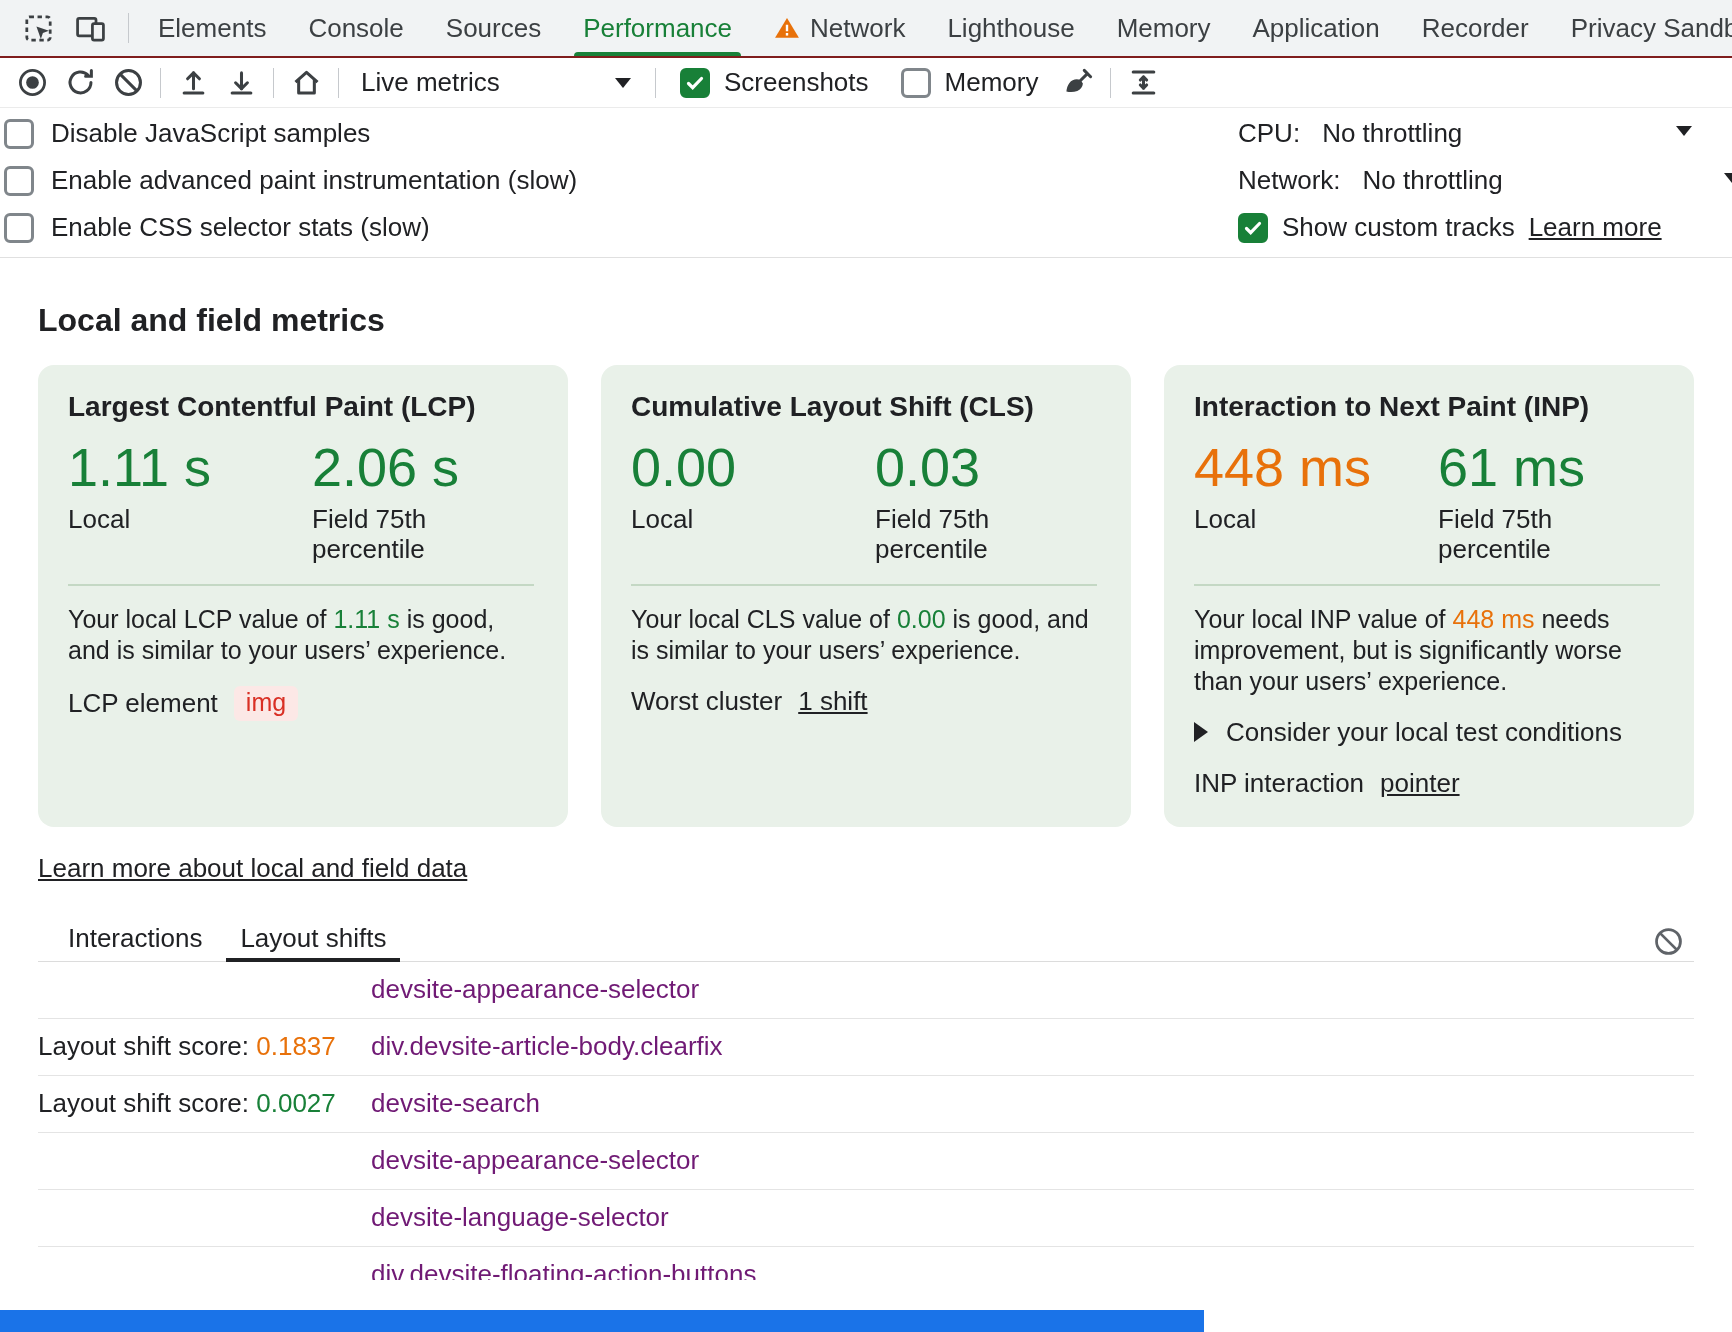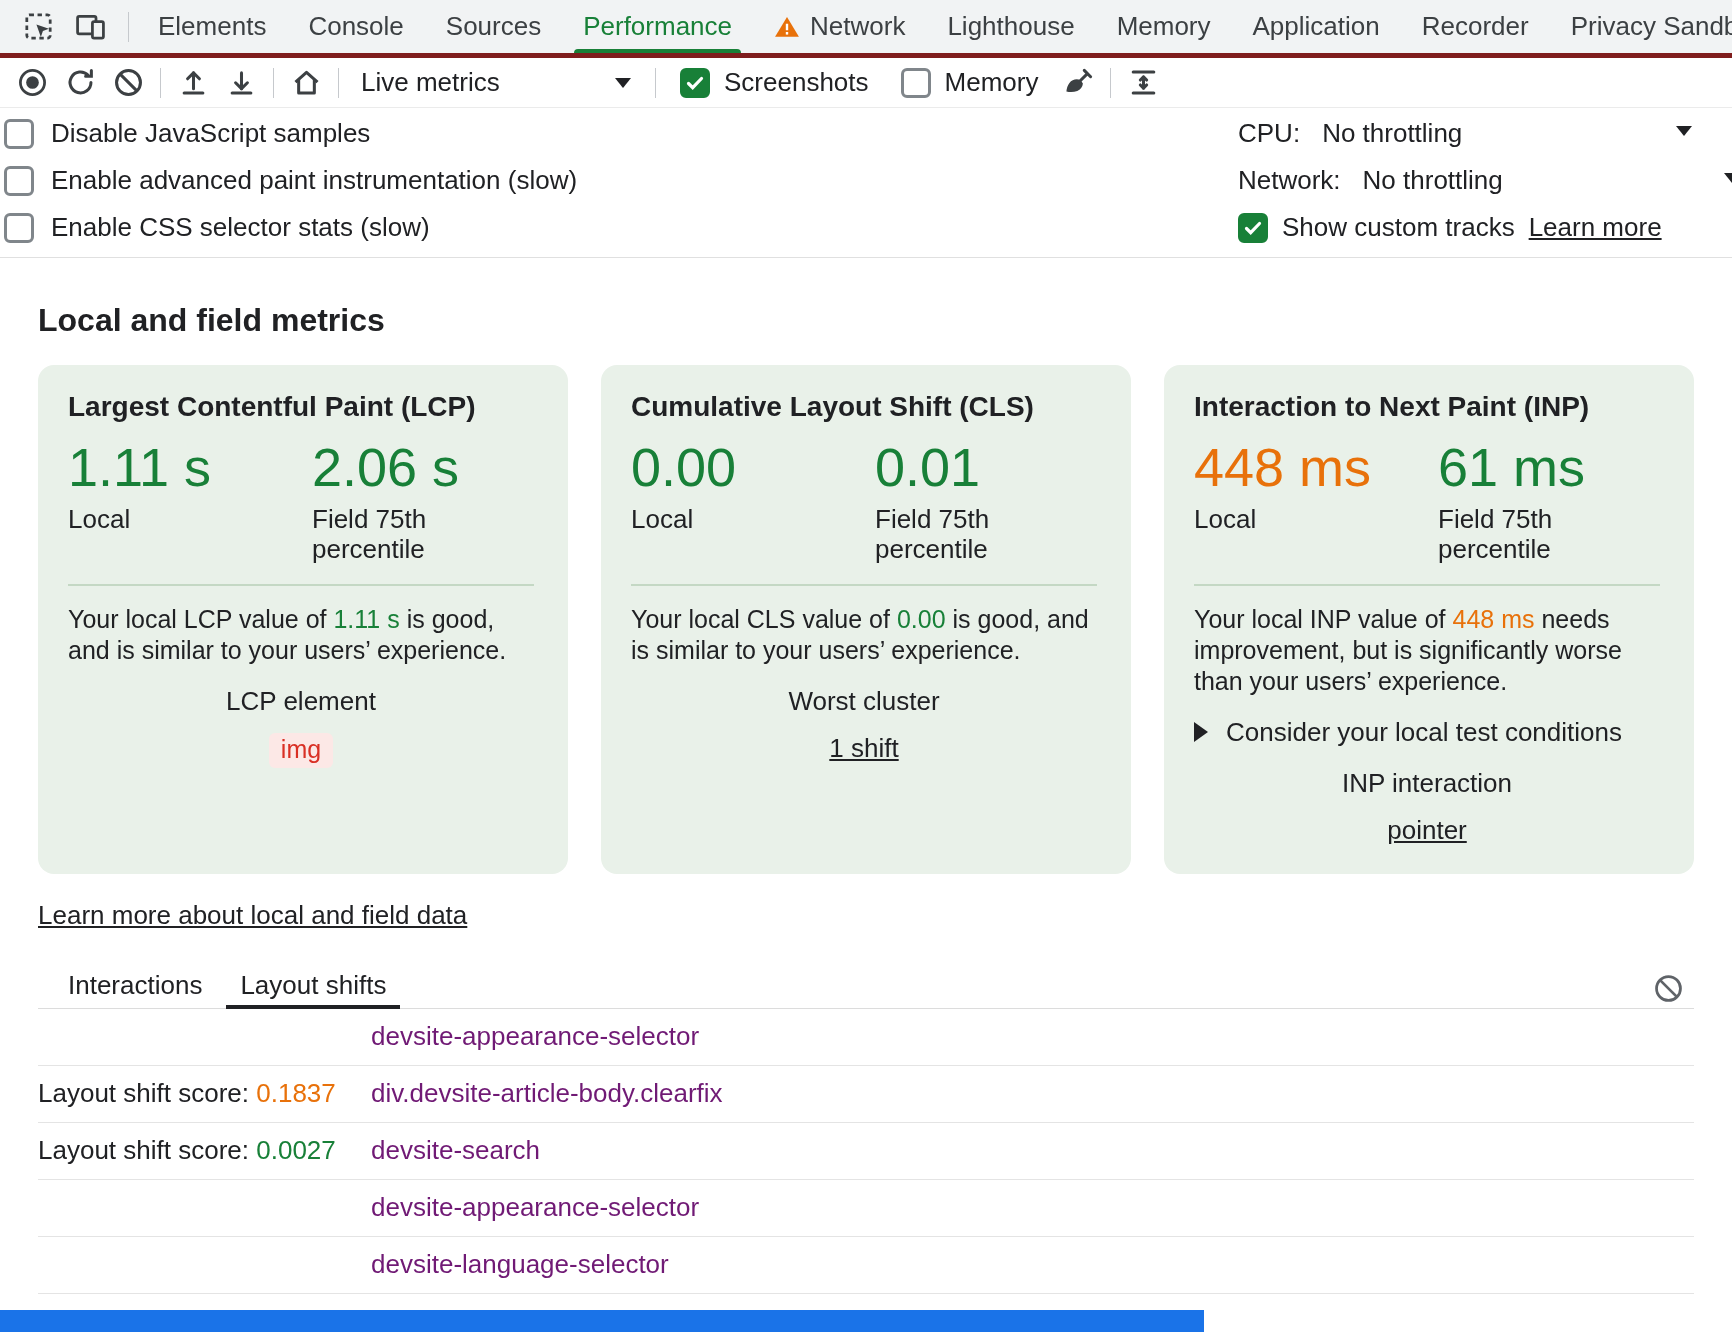--- a/index.html
+++ b/index.html
@@ -1,21 +1,21 @@
 <!DOCTYPE html>
 <html><head>
 <meta charset="utf-8">
 <style>
   * { margin:0; padding:0; box-sizing:border-box; }
   html,body { background:#fff; }
   body { font-family:"Liberation Sans","DejaVu Sans",sans-serif; color:#202124; }
   .screen { position:relative; width:1732px; height:1332px; overflow:hidden; background:#fff; }
 
   
-  .tabbar { height:58px; background:#f1f3f4; border-bottom:5px solid #7f1d1d; display:flex; align-items:stretch; }
+  .tabbar { height:58px; background:#f1f3f4; border-bottom:2px solid #7f1d1d; display:flex; align-items:stretch; }
   .tabbar-icons { display:flex; align-items:center; padding:0 6px 0 14px; gap:4px; }
   .icon-btn { background:none; border:none; width:48px; height:44px; display:flex; align-items:center; justify-content:center; cursor:pointer; flex:none; }
   .icon-btn svg { width:33px; height:33px; }
   .v-sep { width:1px; height:30px; background:#c6c9cd; align-self:center; margin:0 8px; flex:none; }
   .tabs { display:flex; flex:1; overflow:hidden; }
   .tab { display:flex; align-items:center; gap:10px; padding:0 21px; font-size:26px; color:#3c4043; position:relative; white-space:nowrap; cursor:pointer; }
   .tab.active { color:#188038; font-weight:500; }
   .tab.active::after { content:""; position:absolute; left:12px; right:12px; bottom:0; height:4px; background:#188038; border-radius:4px 4px 0 0; }
   .tab .warn svg { width:26px; height:26px; display:block; }
 
@@ -46,21 +46,21 @@
   .section-heading { font-size:32px; font-weight:600; margin-top:44px; }
   .cards { display:flex; gap:33px; margin-top:26px; align-items:stretch; }
   .card { flex:1; background:#e9f1e9; border-radius:16px; padding:26px 34px 28px 30px; min-height:435px; }
   .card-title { font-size:28px; font-weight:600; }
   .vals { display:flex; margin-top:16px; }
   .val-col:first-child { width:244px; flex:none; }
   .val { font-size:54px; line-height:1.05; white-space:nowrap; font-weight:400; }
   .val-label { font-size:26px; line-height:30px; margin-top:8px; max-width:190px; }
   .card-divider { border:none; border-top:2px solid #c4d8c4; margin:20px 0 0 0; }
   .card-desc { font-size:25px; line-height:31px; margin-top:18px; }
-  .card-extra { display:flex; align-items:center; gap:16px; font-size:26px; margin-top:20px;flex-direction:column; }
+  .card-extra { display:flex; align-items:center; gap:16px; font-size:26px; margin-top:20px; }
   .chip { background:#fce8e6; color:#d93025; padding:2px 12px 4px 12px; border-radius:6px; font-size:25px; cursor:pointer; }
   .disclosure { display:flex; align-items:center; gap:18px; font-size:26px; font-weight:500; margin-top:20px; cursor:pointer; }
   .tri { width:0; height:0; border-top:10px solid transparent; border-bottom:10px solid transparent; border-left:14px solid #202124; flex:none; }
   .learn-link { display:inline-block; margin-top:26px; font-size:26px; }
 
   
   .log-tabs { position:relative; display:flex; gap:10px; margin-top:32px; height:46px; align-items:center; border-bottom:1px solid #dcdcdc; padding-left:16px; }
   .log-tab { font-size:26px; font-weight:500; padding:0 14px; height:100%; display:flex; align-items:center; position:relative; cursor:pointer; }
   .log-tab.active::after { content:""; position:absolute; left:0; right:0; bottom:-1px; height:4px; background:#202124; }
   .log-clear { position:absolute; right:2px; top:4px; }
@@ -275,21 +275,21 @@
       </div>
 
       <div class="card">
         <div class="card-title">Cumulative Layout Shift (CLS)</div>
         <div class="vals">
           <div class="val-col">
             <div class="val" style="color: rgb(24, 128, 56);">0.00</div>
             <div class="val-label">Local</div>
           </div>
           <div class="val-col">
-            <div class="val" style="color: rgb(24, 128, 56);">0.01</div>
+            <div class="val" style="color: rgb(24, 128, 56);">0.03</div>
             <div class="val-label">Field 75th percentile</div>
           </div>
         </div>
         <hr class="card-divider">
         <p class="card-desc"><span>Your local CLS value of </span><span style="color: rgb(24, 128, 56);">0.00</span><span> is good, and is similar to your users’ experience.</span></p>
         <div class="card-extra">
           <span>Worst cluster</span>
           <span class="link">1 shift</span>
         </div>
       </div>

